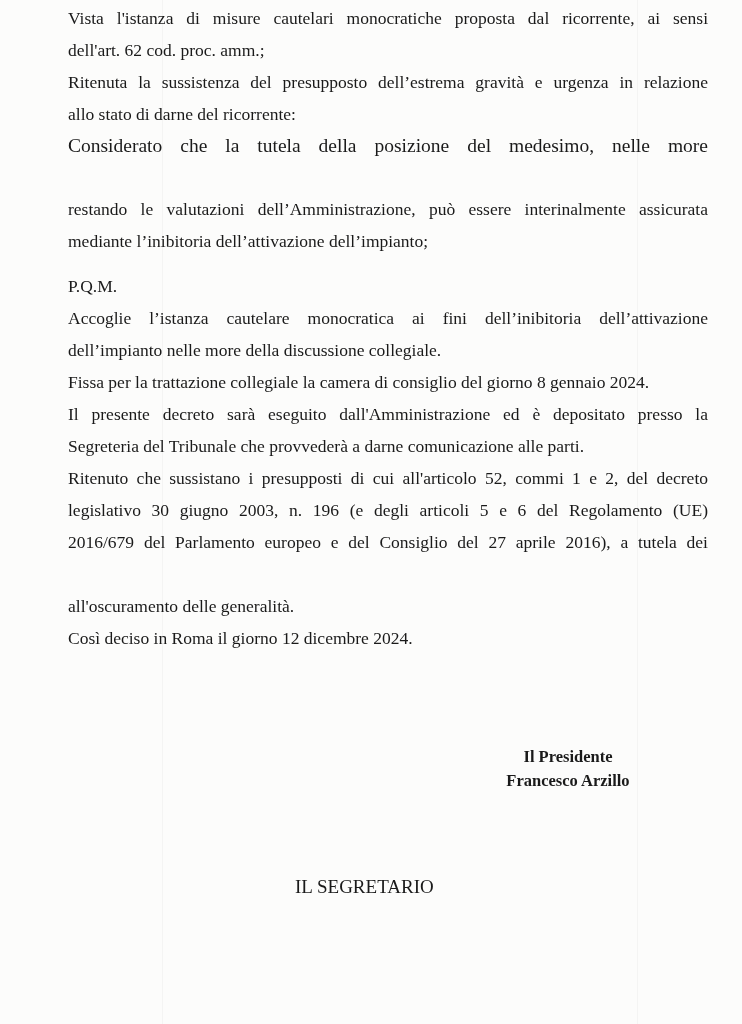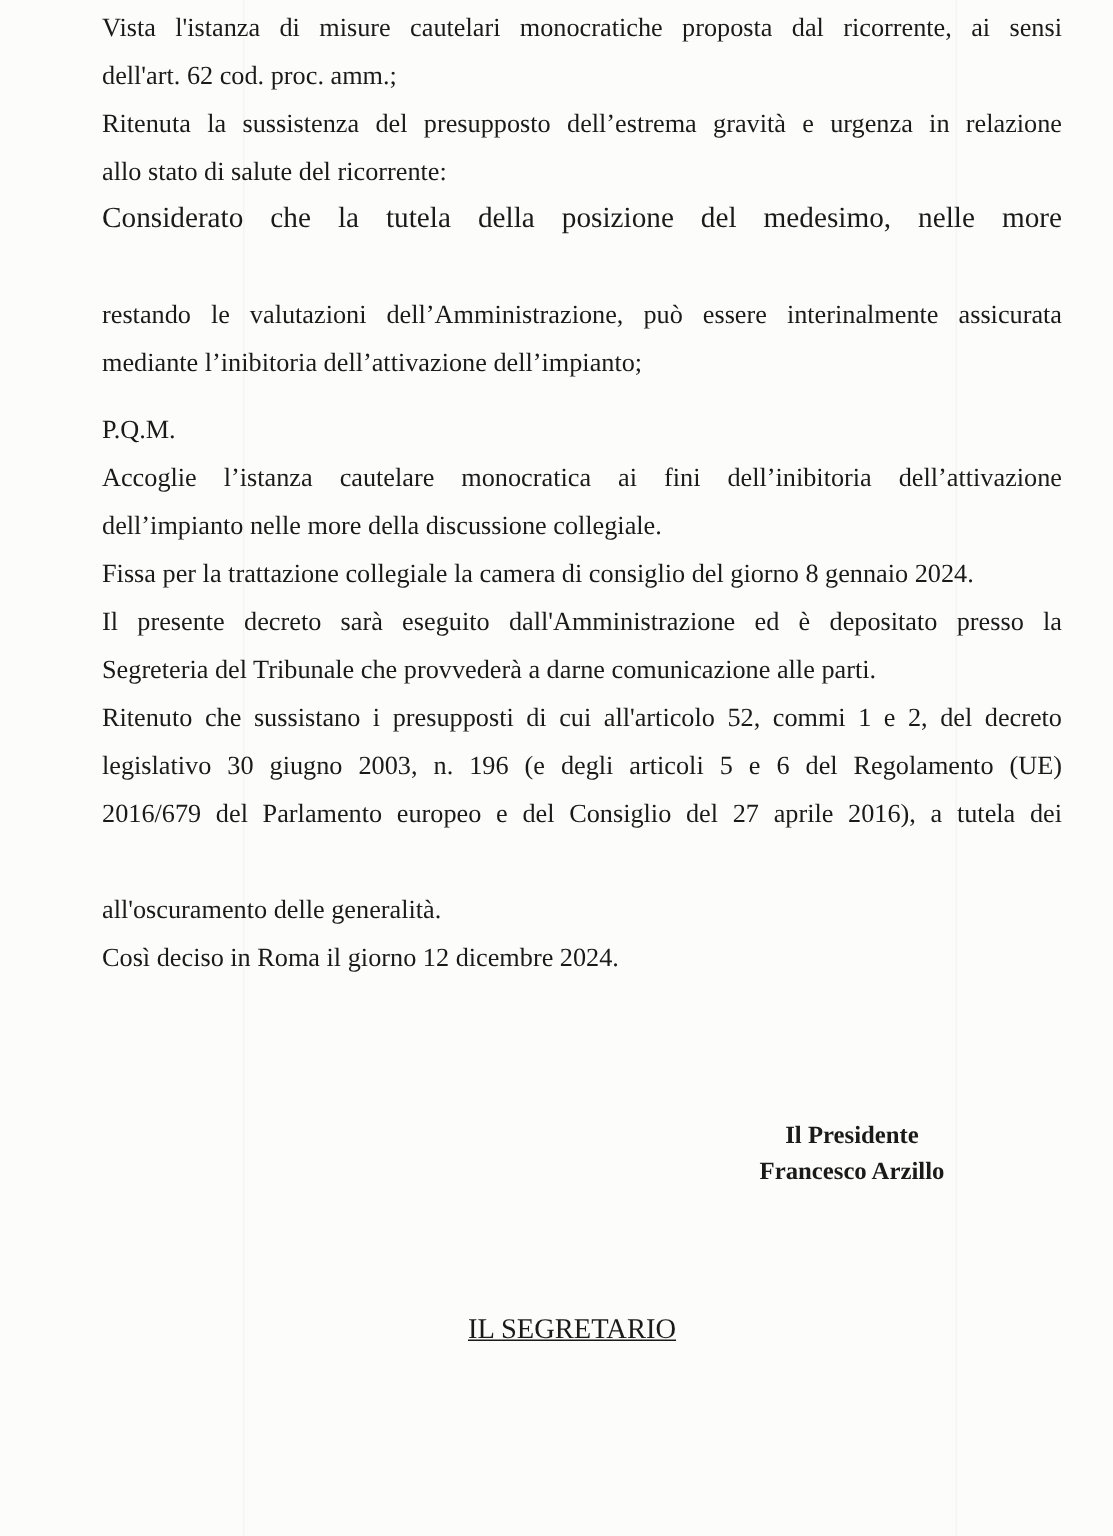--- a/index.html
+++ b/index.html
@@ -15,37 +15,37 @@
       position: absolute; left: 56px; width: 640px;
       font-size: 17.5px; line-height: 20px; white-space: nowrap;
     }
     .j { text-align: justify; text-align-last: justify; }
     .center { text-align: left; }
     .big { font-size: 19.5px; font-family: Liberation Serif, serif; }
     .sig {
       position: absolute; left: 456px; width: 200px; text-align: center;
       font-weight: bold; font-size: 16.5px; line-height: 22px;
     }
-    .secr { position: absolute; left: 300px; top: 876px; font-size: 19px; text-decoration: underline; }
+    .secr { position: absolute; left: 283px; top: 876px; font-size: 19px; }
     .faint {
       position: absolute; top: 0; bottom: 0; width: 1px; background: rgba(0,0,0,0.03);
     }
   </style>
 </head>
 <body>
 
 <div class="page">
   <div class="faint" style="left:150px"></div>
   <div class="faint" style="left:625px"></div>
 
   <div class="line j" style="top:8px">Vista l'istanza di misure cautelari monocratiche proposta dal ricorrente, ai sensi</div>
   <div class="line" style="top:40px">dell'art. 62 cod. proc. amm.;</div>
 
   <div class="line j" style="top:72px">Ritenuta la sussistenza del presupposto dell’estrema gravità e urgenza in relazione</div>
-  <div class="line" style="top:104px">allo stato di salute del ricorrente:</div>
+  <div class="line" style="top:104px">allo stato di darne del ricorrente:</div>
 
   <div class="line j big" style="top:136px">Considerato che la tutela della posizione del medesimo, nelle more</div>
   <div class="line" style="top:231px">mediante l’inibitoria dell’attivazione dell’impianto;</div>
   <div class="line j" style="top:199px">restando le valutazioni dell’Amministrazione, può essere interinalmente assicurata</div>
 
   <div class="line center" style="top:276px">P.Q.M.</div>
 
   <div class="line j" style="top:308px">Accoglie l’istanza cautelare monocratica ai fini dell’inibitoria dell’attivazione</div>
   <div class="line" style="top:340px">dell’impianto nelle more della discussione collegiale.</div>
 

